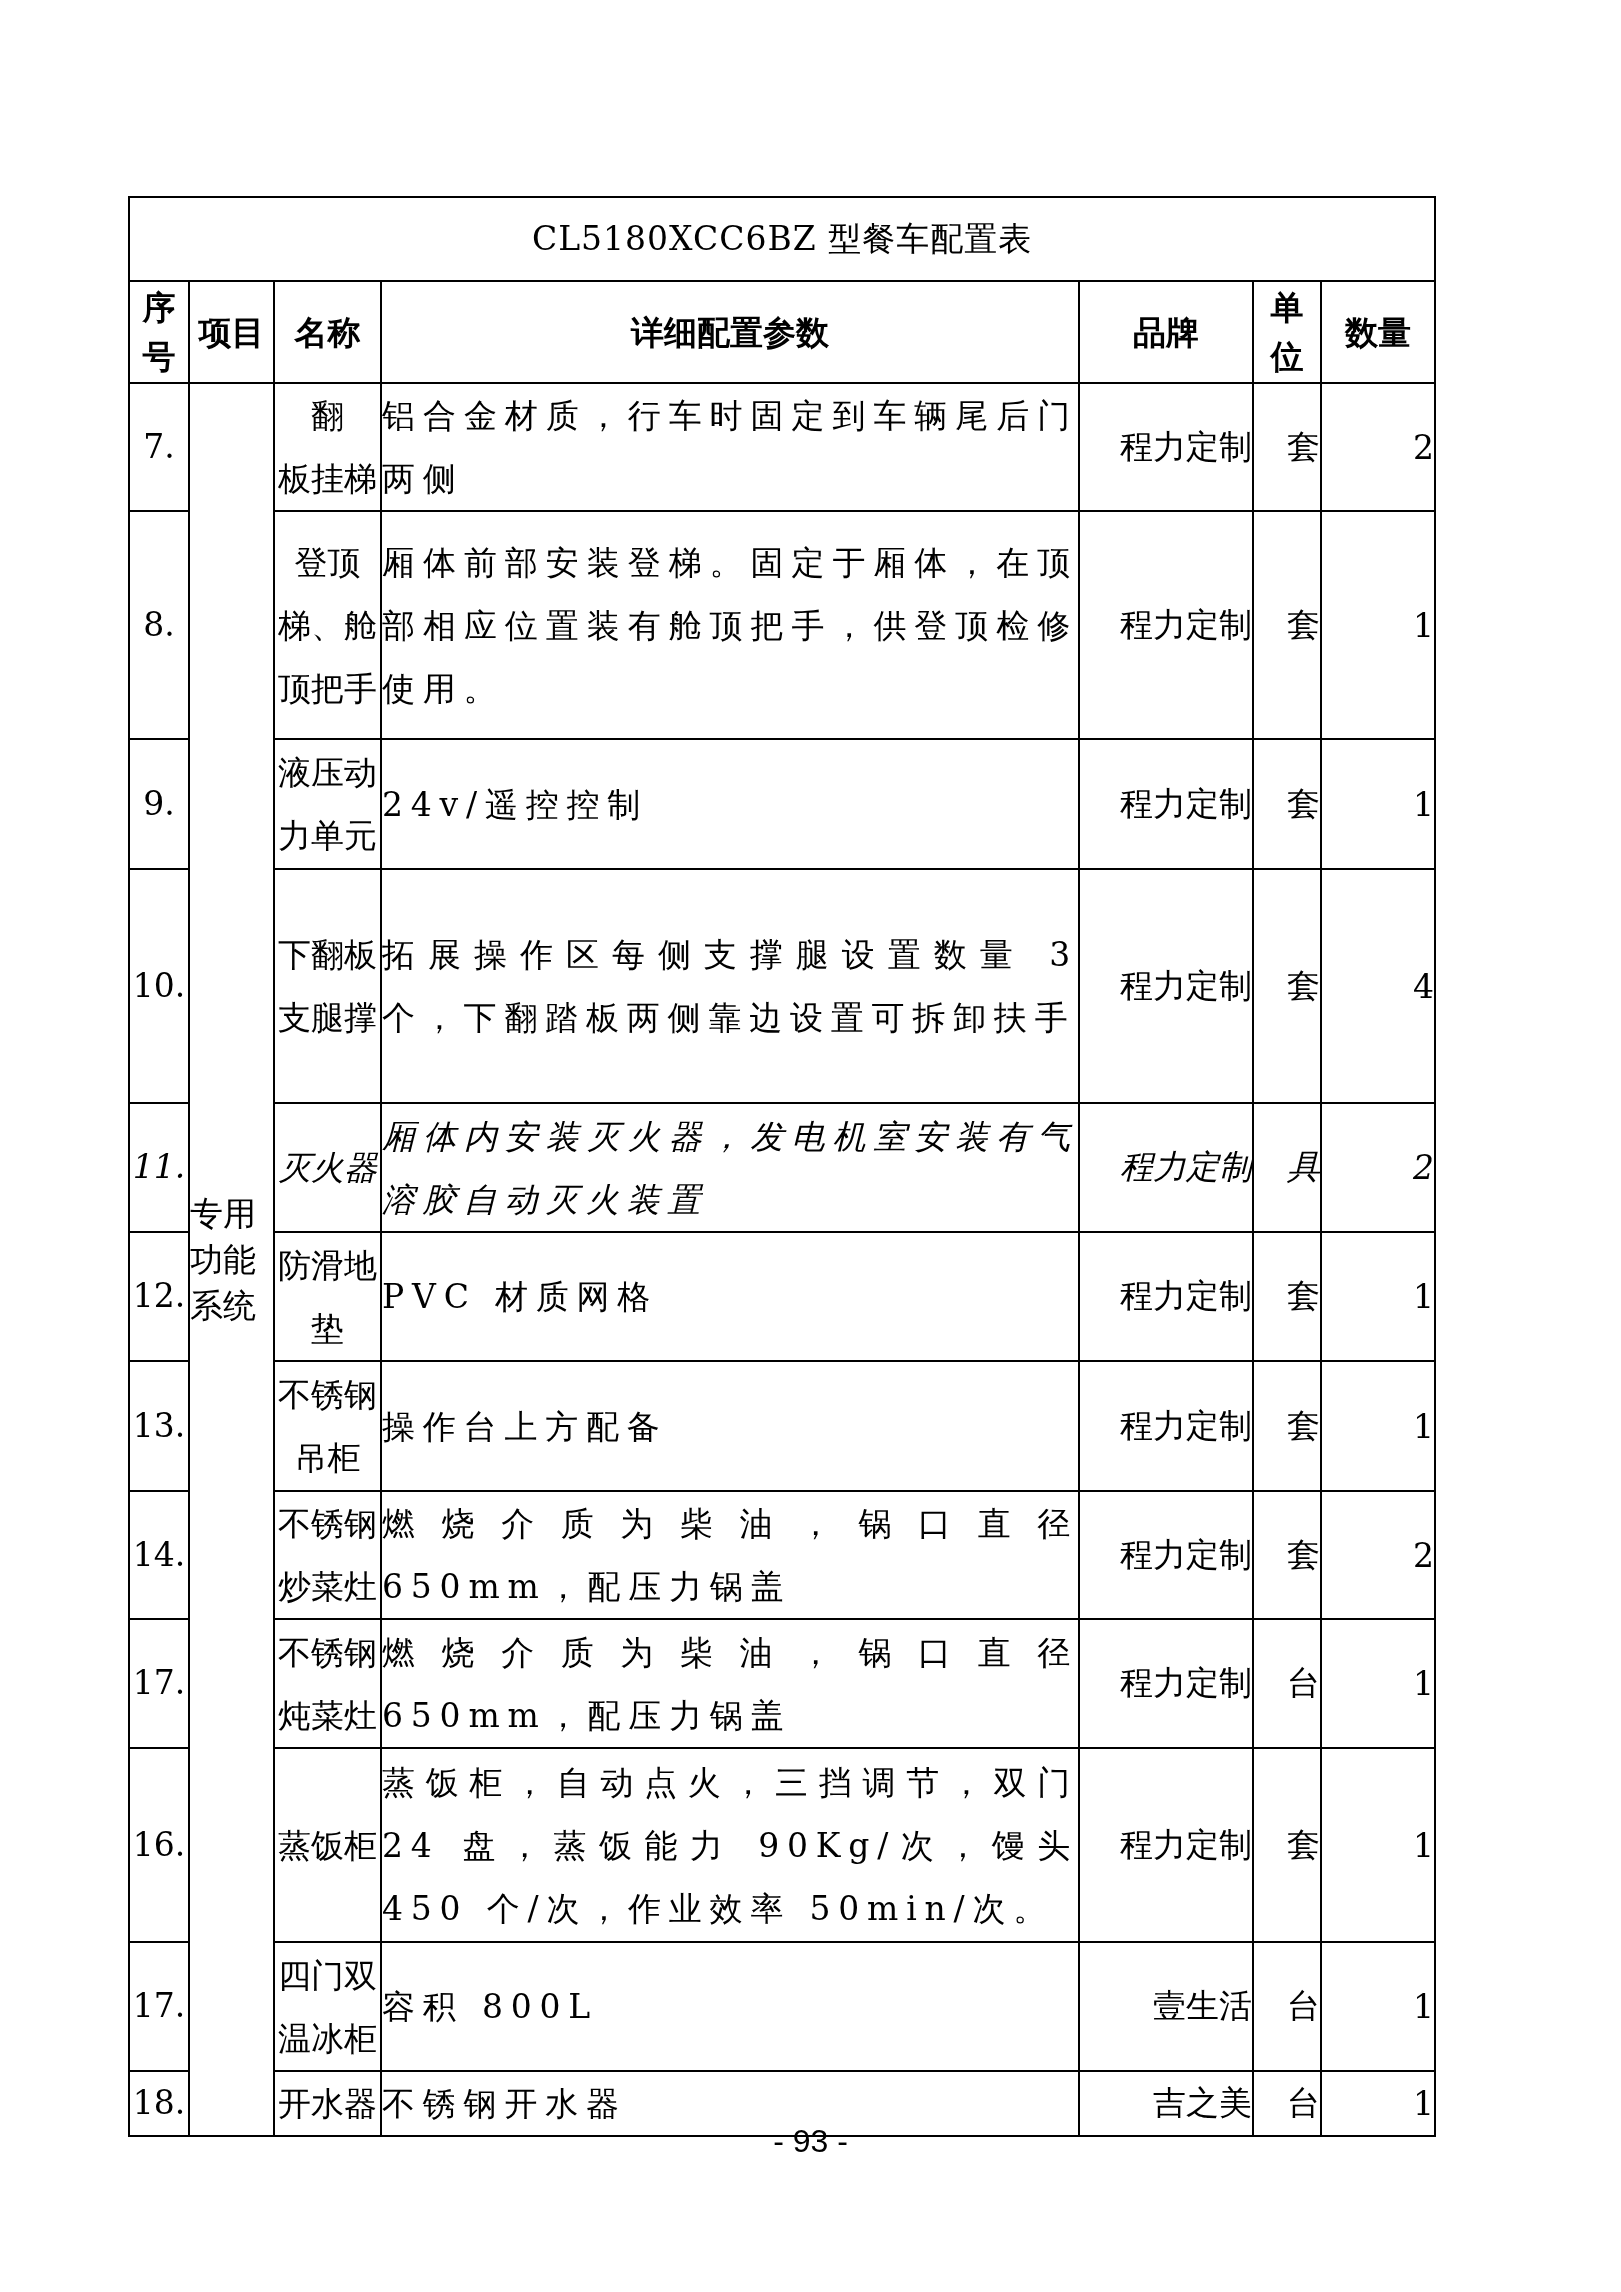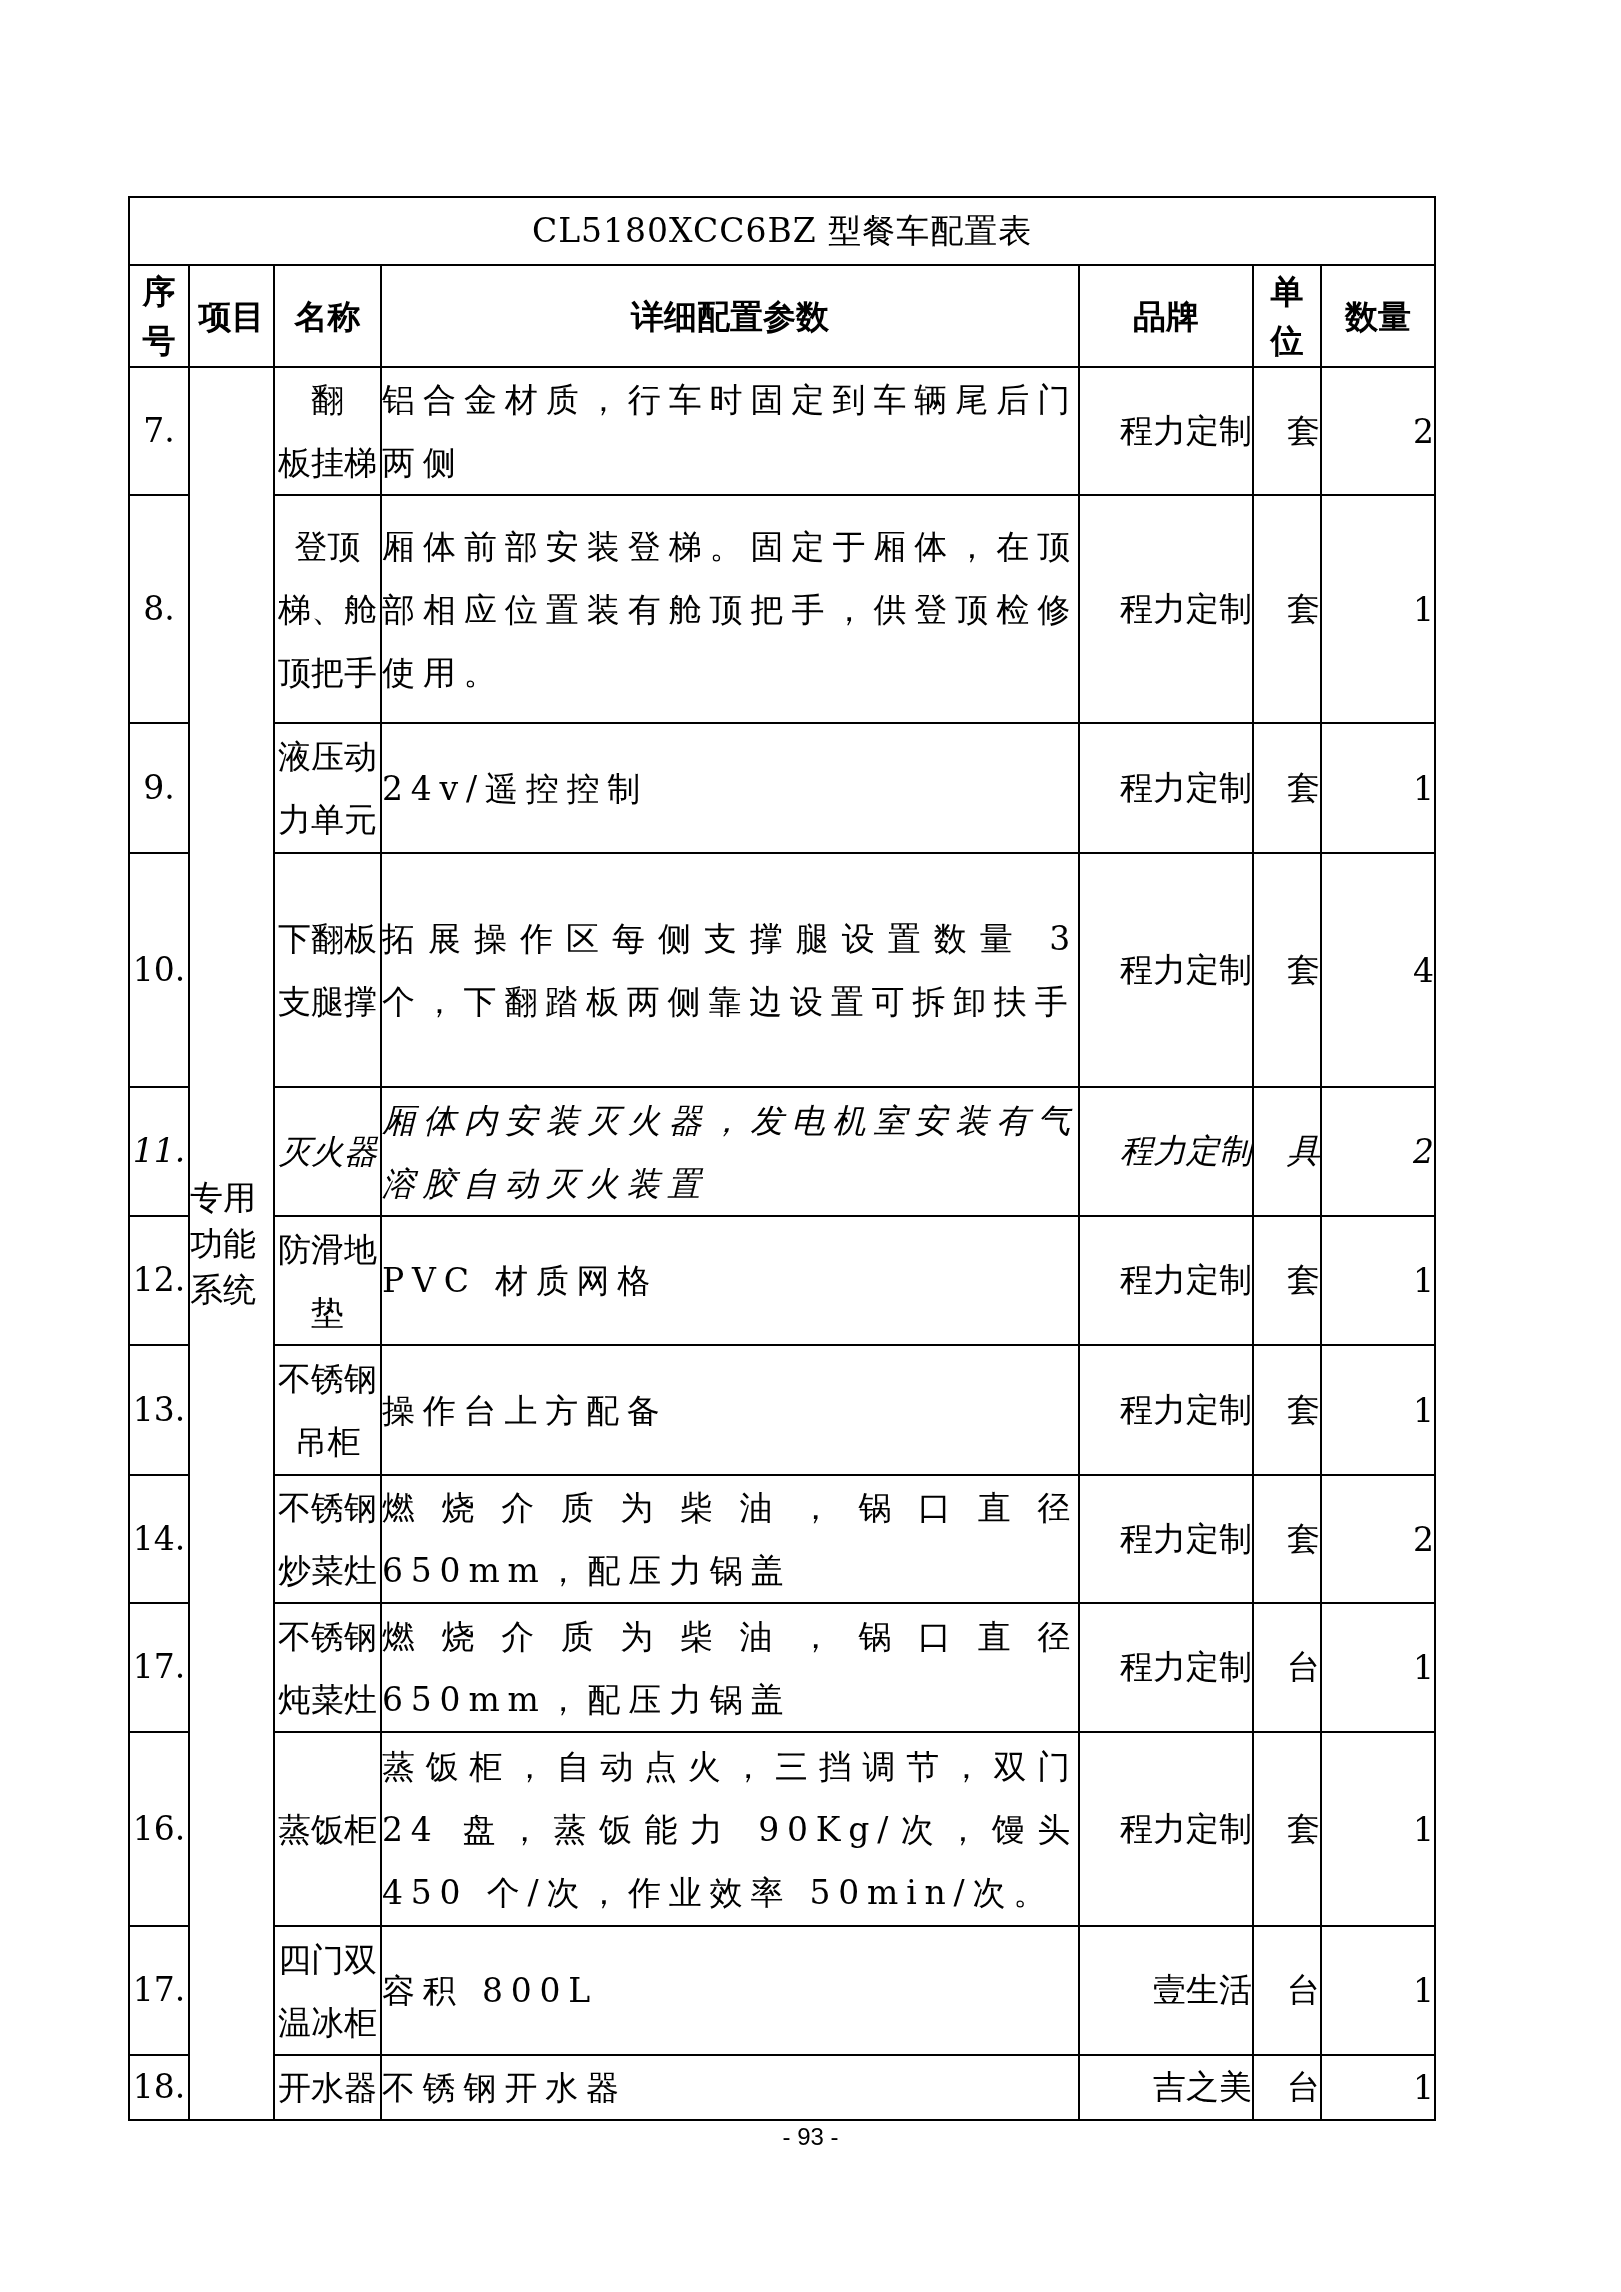--- a/index.html
+++ b/index.html
@@ -27,21 +27,21 @@
   .doc-table td, .doc-table th {
     border: 2px solid #000;
     vertical-align: middle;
     font-size: 33px;
     font-weight: normal;
     padding: 0;
     overflow: hidden;
   }
 
   
-  .title-row { height: 68px; }
+  .title-row { height: 84px; }
   .title-cell {
     text-align: center;
     font-weight: bold;
     font-size: 34px;
     letter-spacing: 1px;
   }
 
   
   .header-row { height: 102px; }
   .header-row th {
@@ -89,21 +89,21 @@
     text-align: right;
   }
 
   .page-footer {
     position: absolute;
     left: 0;
     right: 0;
     top: 2123px;
     text-align: center;
     font-family: "Liberation Sans", "DejaVu Sans", sans-serif;
-    font-size: 24px;
+    font-size: 32px;
     color: #000;
   }
 </style>
 </head>
 <body>
 
 <table class="doc-table">
   <colgroup>
     <col style="width:60px">
     <col style="width:85px">

